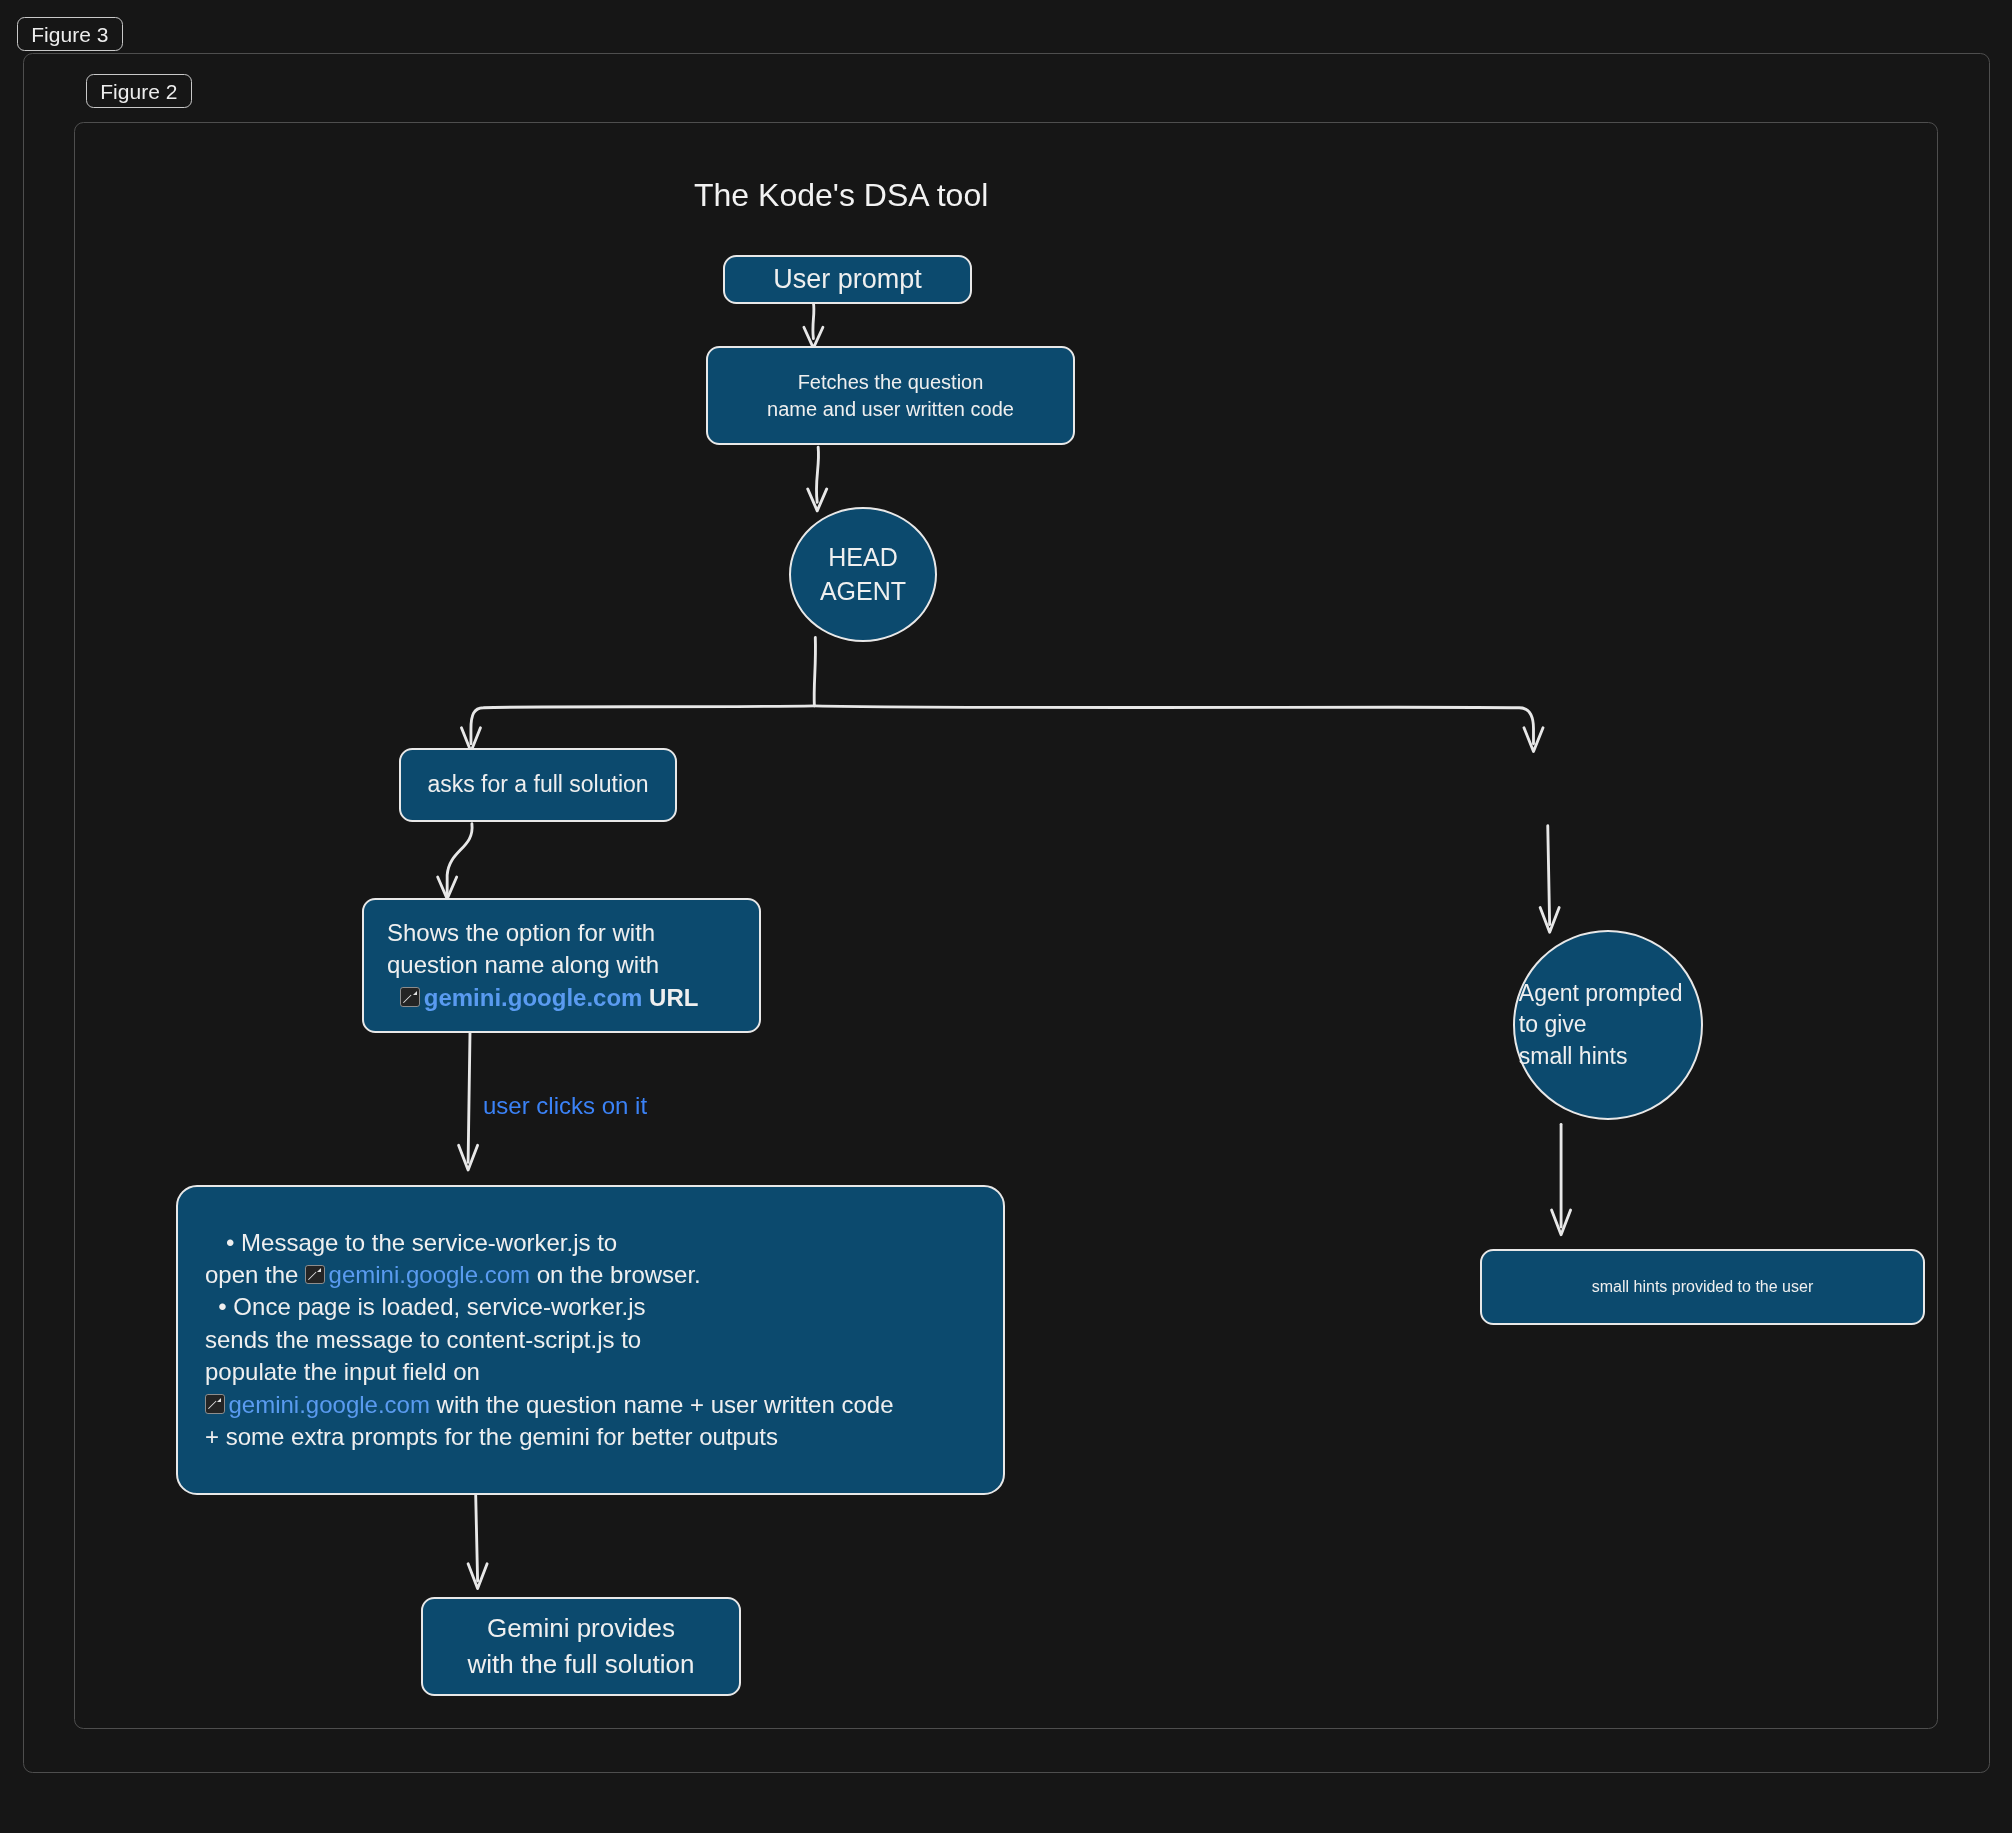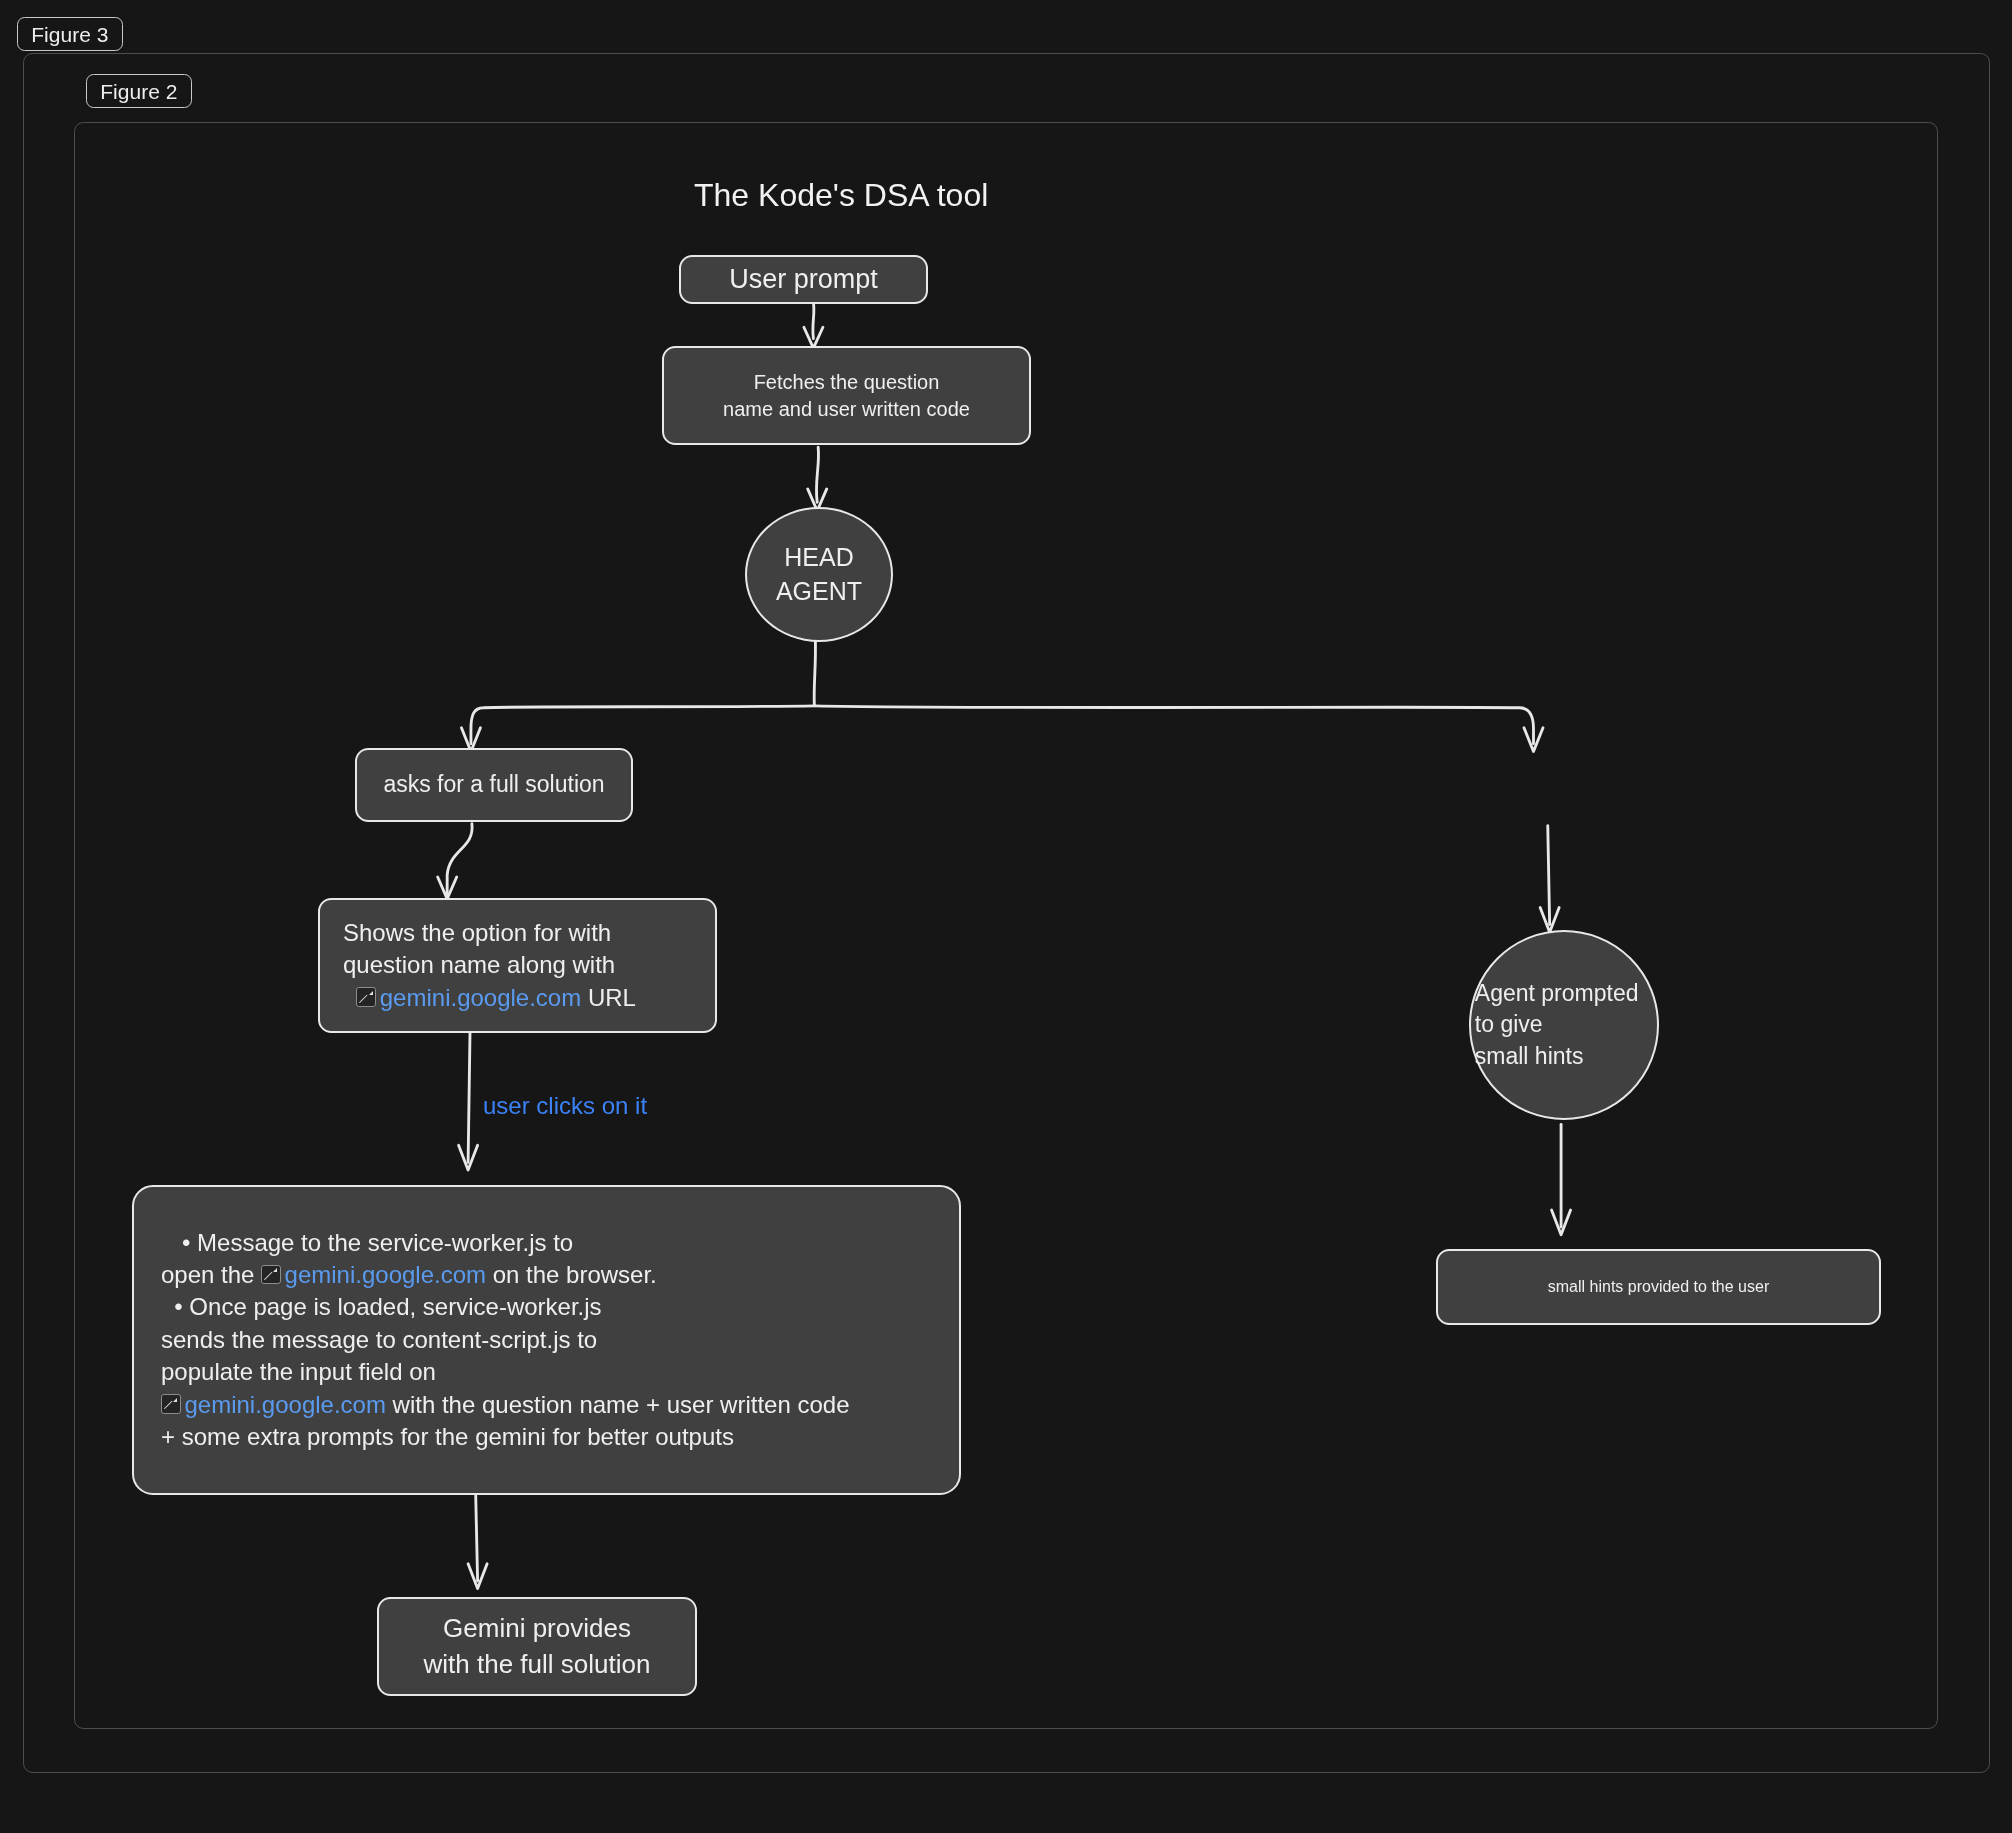--- a/index.html
+++ b/index.html
@@ -34,27 +34,28 @@
     line-height: 1;
     white-space: nowrap;
   }
 
   
   .node {
     position: absolute;
     border: 2.9px solid #e8e8e8;
     border-radius: 13.3px;
     color: #efefef;
-    background: #404040;
+    background: #0c4a6e;
     display: flex;
     align-items: center;
     justify-content: center;
     text-align: center;
     line-height: 1.35;
     padding: 9.5px 17px;
+    margin-left: 44px;
   }
   .node.circle {
     border-radius: 50%;
     padding: 0;
   }
   .node.left-align {
     justify-content: flex-start;
     text-align: left;
   }
   .node-text { white-space: pre-line; }
@@ -184,21 +185,21 @@
 
   <div class="node" style="left:355px; top:748px; width:278px; height:74px; font-size:23px;align-items:center;">
     <span class="node-text">asks for a full solution</span>
   </div>
 
 
   <div class="node left-align" style="left:318px; top:898px; width:399px; height:135px; font-size:24px; padding:13.3px 23px;">
     <div>
       <div>Shows the option for with</div>
       <div>question name along with</div>
-      <div style="padding-left:13.3px;">
+      <div style="padding-left:13.3px;font-weight:bold;">
         <span class="ext-icon"></span><a class="ext-link" href="#">gemini.google.com</a><span> URL</span>
       </div>
     </div>
   </div>
 
   <div class="plain-text" style="left:483px; top:1090px; font-size:24px;">user clicks on it</div>
 
   <div class="node circle left-align" style="left:1469px; top:930px; width:190px; height:190px; font-size:23px; padding:0 0 0 9.5px;">
     <span class="node-text" style="margin-left:-5.7px;">Agent prompted
 to give

